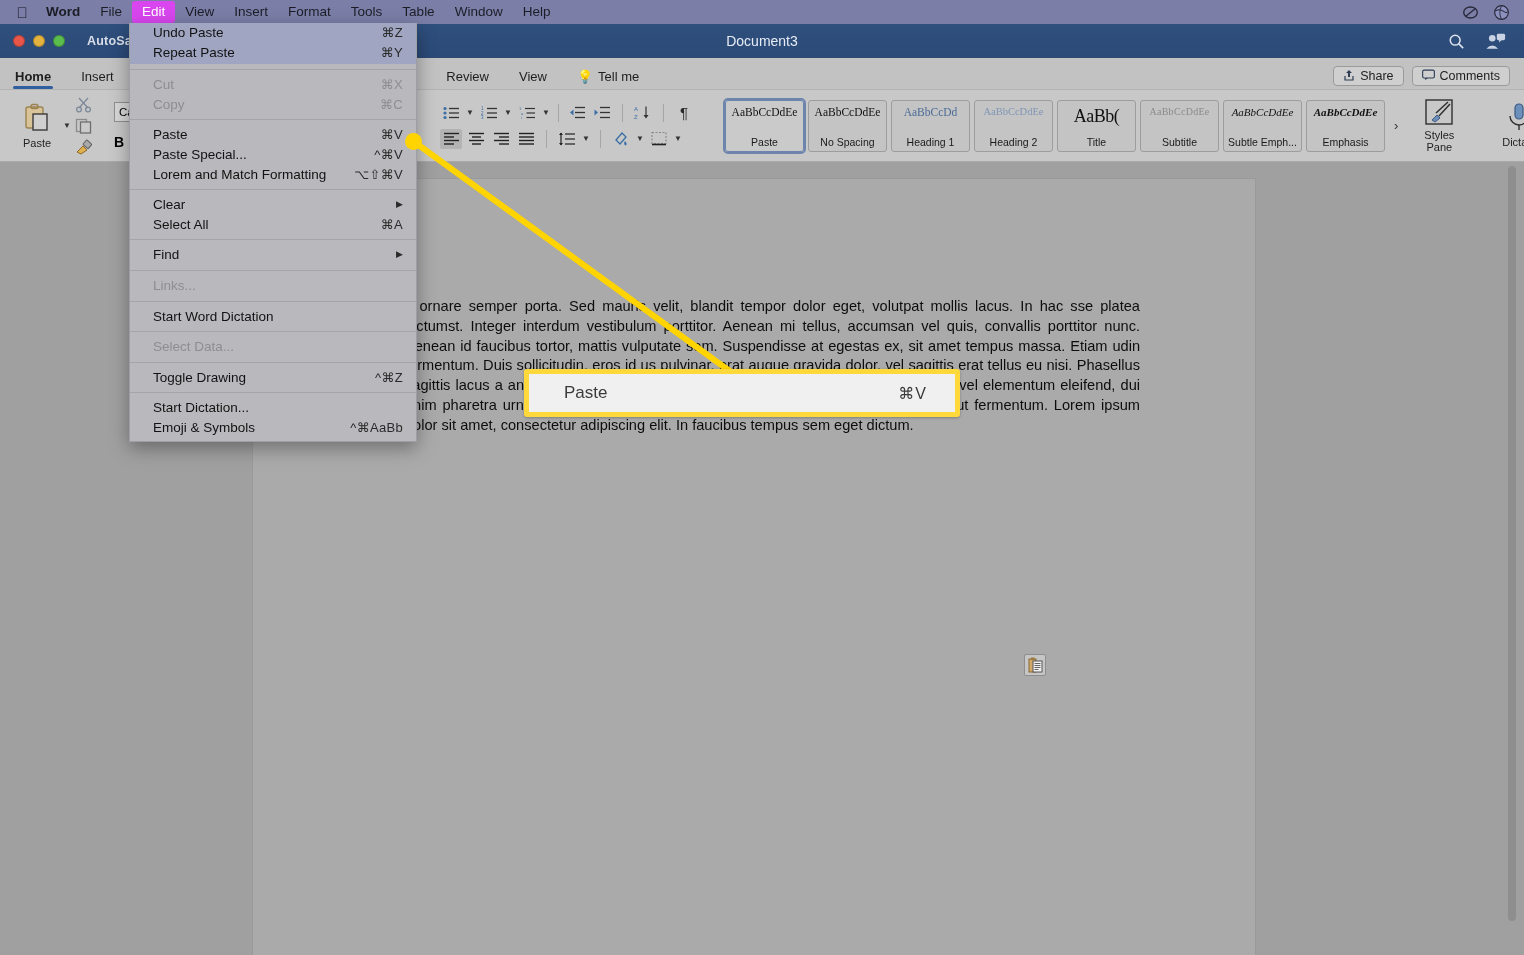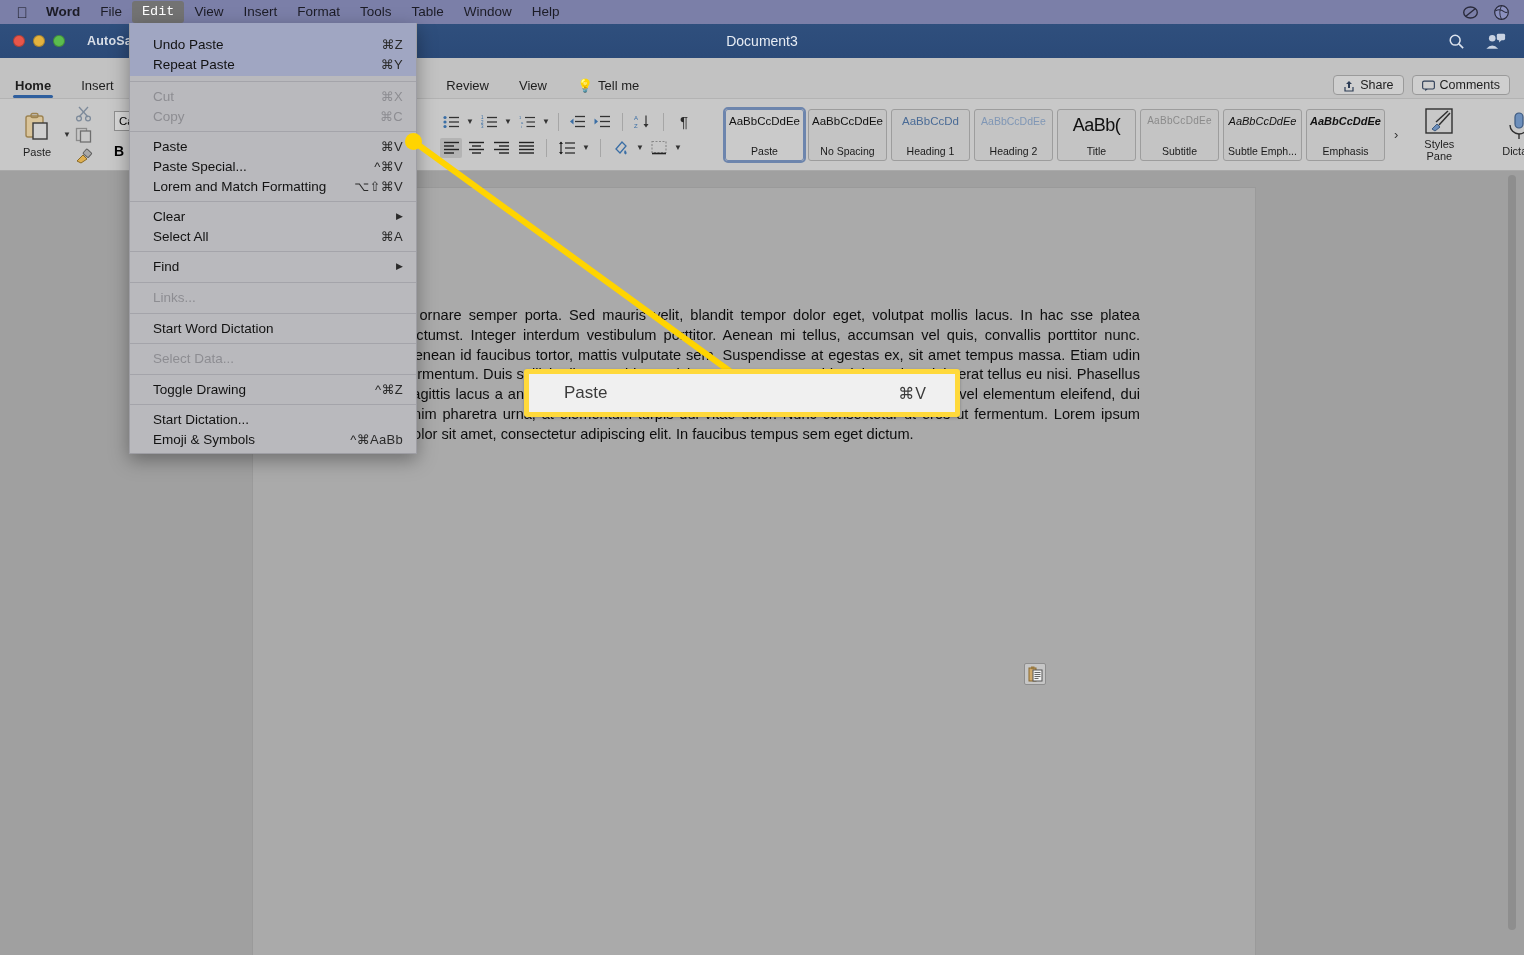--- a/index.html
+++ b/index.html
@@ -17,21 +17,21 @@
     background: #7b7fa8;
     display: flex; align-items: center;
     padding-left: 8px;
     font-size: 13.5px; color: #1c1c26;
   }
   .macbar .apple { width: 28px; text-align: center; font-size: 15px; color: #15151e; }
   .macbar .mi {
     padding: 2px 10px; line-height: 18px; border-radius: 3px; white-space: nowrap;
   }
   .macbar .mi.bold { font-weight: bold; }
-  .macbar .mi.active { background: #737373; color: #fff; font-family: Liberation Mono, monospace; }
+  .macbar .mi.active { background: #d946ef; color: #fff; }
   .macbar .spacer { flex: 1; }
   .macbar .tray { display: flex; align-items: center; gap: 14px; padding-right: 14px; }
   .tray-ico { width: 17px; height: 17px; opacity: .85; }
 
   
   .win {
     position: absolute; left: 0; top: 24px; width: 1524px; height: 931px;
     background: #b0b0b0;
   }
   .titlebar {
@@ -52,36 +52,36 @@
     position: absolute; left: 0; right: 0; text-align: center;
     font-size: 14px; color: #e7ecf4;
   }
   .tb-right {
     margin-left: auto; display: flex; align-items: center; gap: 18px;
     padding-right: 18px; position: relative; z-index: 2;
   }
 
   
   .tabs {
-    height: 41px; background: #c2c2c2;
+    height: 32px; background: #c2c2c2;
     display: flex; align-items: flex-end;
     font-size: 13px; color: #1e1e1e;
     border-bottom: 1px solid #b3b3b3;
   }
   .tab { padding: 3px 15px 5px; position: relative; white-space: nowrap; }
   .tab.sel { font-weight: bold; }
   .tab.sel::after {
     content: ""; position: absolute; left: 13px; right: 13px; bottom: 0;
     height: 3px; background: #2f5f9e; border-radius: 2px;
   }
   .tab .bulb { margin-right: 5px; }
   .tabs-right { margin-left: auto; display: flex; gap: 8px; padding: 0 14px 3px 0; }
   .chip {
     border: 1px solid #9a9a9a; border-radius: 4px; background: #cfcfcf;
-    padding: 2px 9px; font-size: 12.5px; display: flex; align-items: flex-end; gap: 5px;
+    padding: 2px 9px; font-size: 12.5px; display: flex; align-items: flex-start; gap: 5px;
   }
 
   
   .ribbon {
     height: 72px; background: #c8c8c8;
     display: flex; align-items: center;
     border-bottom: 1px solid #a9a9a9;
     padding: 0 6px;
   }
   .rgroup { display: flex; align-items: center; height: 100%; padding: 0 6px; }
@@ -107,21 +107,21 @@
 
   
   .gallery { display: flex; align-items: center; gap: 4px; padding-left: 4px; }
   .stile {
     width: 79px; height: 52px; border: 1px solid #9d9d9d; border-radius: 3px;
     background: #c4c4c4; display: flex; flex-direction: column;
     align-items: center; justify-content: space-between; padding: 6px 2px 3px;
     overflow: hidden;
   }
   .stile.sel { outline: 2px solid #6d85ad; border-color: #6d85ad; background: #cacaca; }
-  .stile .smp { font-size: 11.5px; color: #111; white-space: nowrap; line-height: 1; }
+  .stile .smp { font-size: 11.5px; color: #111; white-space: nowrap; line-height: 1; font-family: Liberation Serif, serif; }
   .stile .nm { font-size: 10.5px; color: #1a1a1a; white-space: nowrap; }
   .stile .smp.blue { color: #4a6b96; font-weight: normal; }
   .stile .smp.blue2 { color: #7f96b5; font-size: 10.5px; }
   .stile .smp.sub { color: #8a8a8a; font-size: 10px; letter-spacing: .3px; }
   .stile .smp.big { font-size: 18px; font-weight: 300; letter-spacing: -.5px; }
   .stile .smp.it { font-style: italic; font-size: 11px; }
   .stile .smp.itb { font-style: italic; font-weight: bold; font-size: 11px; }
   .galarrow { font-size: 13px; color: #333; padding: 0 5px; }
 
   .bigbtn {
@@ -169,21 +169,21 @@
   .mrow {
     display: flex; align-items: center; justify-content: space-between;
     padding: 2px 13px 2px 23px; height: 19.6px; line-height: 19.6px;
     white-space: nowrap;
   }
   .mrow .key { font-size: 13px; color: #2a2a2a; letter-spacing: .3px; }
   .mrow.dim { color: #8d8d92; }
   .mrow.dim .key { color: #8d8d92; }
   .mrow .arrow { font-size: 9px; color: #2a2a2a; }
   .mdiv { height: 1px; background: #a4a4aa; margin: 5px 0; }
-  .mtop { background: rgba(150,158,196,.72); padding-top: 12px; padding-bottom: 2px; }
+  .mtop { background: rgba(150,158,196,.72); padding-top: 0; padding-bottom: 2px; }
 
   
   .calloutline {
     position: absolute; left: 0; top: 0; width: 1524px; height: 955px;
     pointer-events: none; z-index: 60;
   }
   .callout {
     position: absolute; left: 524px; top: 369px; width: 436px; height: 48px;
     background: #f0f0f0; border: 5px solid #ffd93b; border-radius: 3px;
     display: flex; align-items: center; justify-content: space-between;

